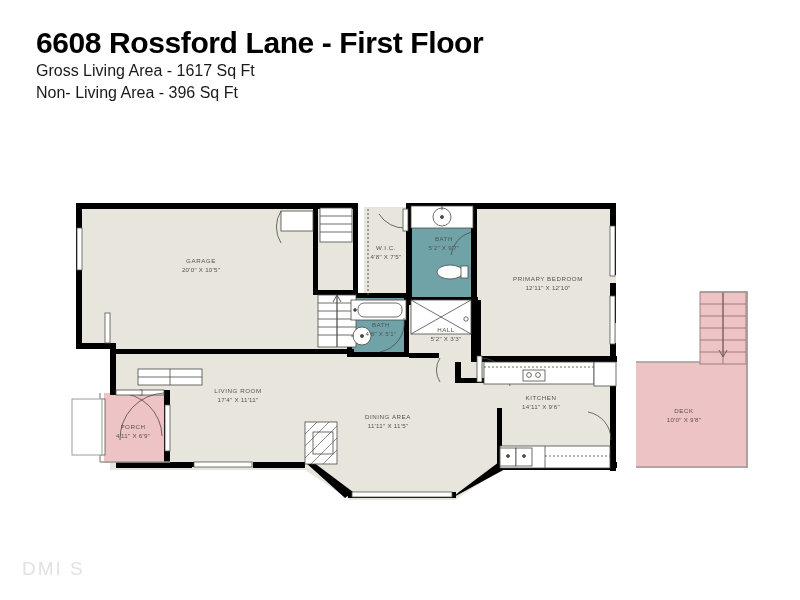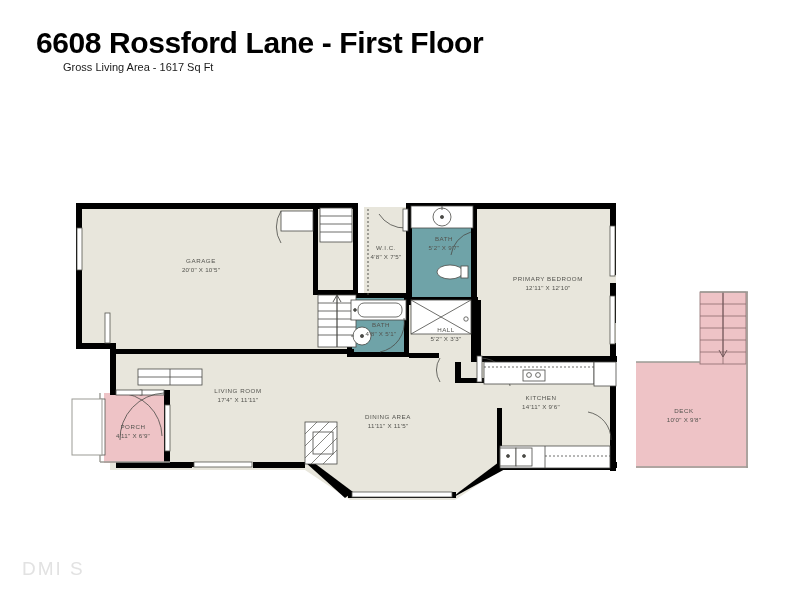--- a/index.html
+++ b/index.html
@@ -30,26 +30,25 @@
   }
   .title {
     font-size: 30px;
     font-weight: bold;
     letter-spacing: -0.4px;
     line-height: 1.12;
     white-space: nowrap;
     color: #000;
   }
   .subtitle {
-    font-size: 11px;
+    font-size: 16px;
     font-weight: normal;
     line-height: 1.42;
     color: #1a1a1a;
     white-space: nowrap;
-    margin-left: 27px;
   }
   .watermark {
     position: absolute;
     left: 22px;
     top: 558px;
     font-size: 19px;
     letter-spacing: 2px;
     color: #e2e2e2;
     font-family: "Liberation Sans", sans-serif;
     user-select: none;
@@ -75,20 +74,21 @@
   }
 </style>
 </head>
 <body>
 
 <div id="plan-root">
 
   <div class="header">
     <div class="title">6608 Rossford Lane - First Floor</div>
     <div class="subtitle">Gross Living Area - 1617 Sq Ft</div>
+    <div class="subtitle">Non- Living Area - 396 Sq Ft</div>
   </div>
 
   <svg class="plan" width="800" height="600" viewBox="0 0 800 600">
 
     <g>
 
       <polygon points="80,205 349,205 349,370 110,370 110,345 80,345" fill="#e8e6dc"></polygon>
 
       <polygon points="110,345 349,345 349,470 497,470 497,365 615,365 615,470 500,470 455,500 350,500 305,470 110,470" fill="#e8e6dc"></polygon>
 

